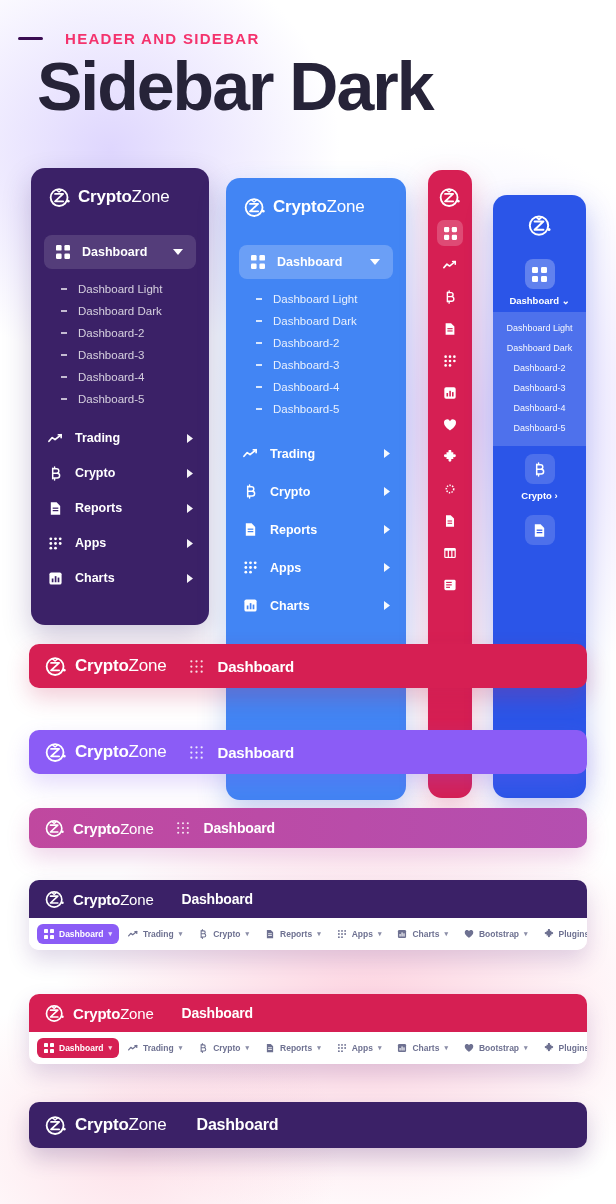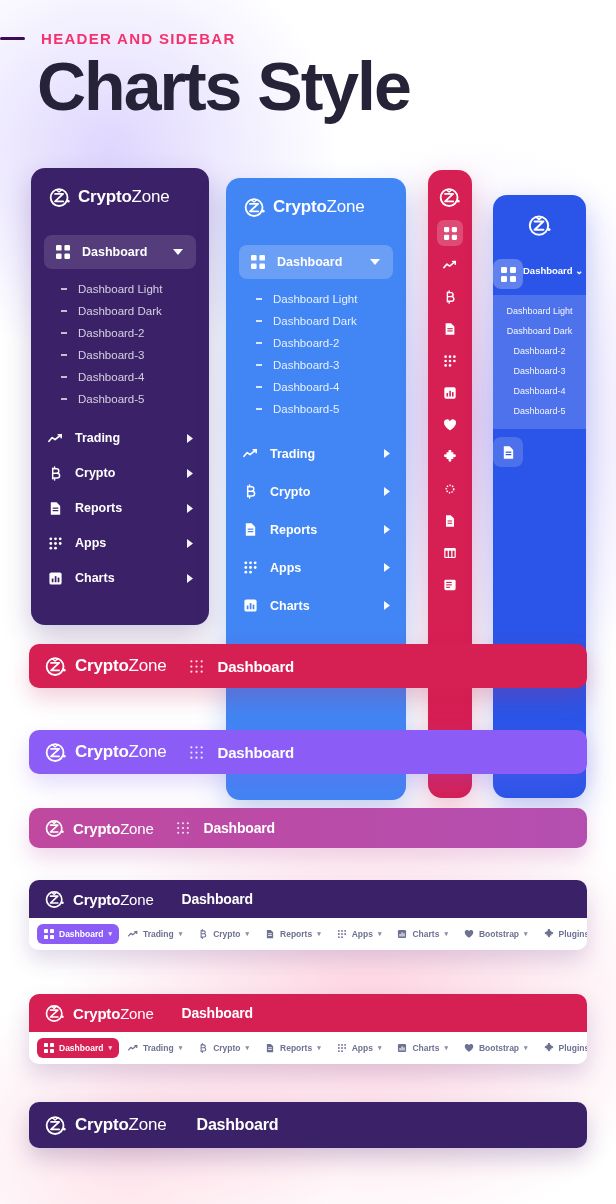--- a/index.html
+++ b/index.html
@@ -28,21 +28,21 @@
   }
   .bg-pink2 {
     position:absolute; left:-80px; top:980px; width:420px; height:340px;
     background: radial-gradient(closest-side, rgba(250,180,200,.40), rgba(250,180,200,0));
   }
 
   .page { position: relative; width: 616px; height: 1204px; }
 
   
   .heading-wrap { position: absolute; left: 0; top: 30px; width: 616px; }
-  .eyebrow-row { display: flex; align-items: center; gap: 16px; padding-left: 0; }
+  .eyebrow-row { display: flex; align-items: center; gap: 22px; padding-left: 0; margin-left: 18px; }
   .eyebrow-dash { width: 25px; height: 3px; background: #3b0d52; border-radius: 2px; margin-left: 0px; }
   .eyebrow {
     color: #f4336d; font-size: 15px; font-weight: 700;
     letter-spacing: 1.3px; text-transform: uppercase;
   }
   .big-title {
     margin-left: 37px; margin-top: 2px;
     font-size: 68px; font-weight: 700; letter-spacing: -2px;
     color: #262338; line-height: 1.1;
   }
@@ -108,21 +108,21 @@
   .group-item .arrow { position:absolute; right: 16px; font-size: 9px; opacity:.95; }
 
   
   .rail-list { display:flex; flex-direction: column; align-items:center; gap: 6px; margin-top: 12px; }
   .rail-item { width: 26px; height: 26px; display:flex; align-items:center; justify-content:center;
     border-radius: 7px; color:#fff; }
   .rail-item.active { background: rgba(255,255,255,.2); }
 
   
   .mini-list { margin-top: 14px; }
-  .mini-block { display:flex; flex-direction:row; padding: 8px 0 6px 0; }
+  .mini-block { display:flex; flex-direction:column; align-items:center; padding: 8px 0 6px 0; }
   .mini-icon { width: 30px; height: 30px; border-radius: 8px; display:flex; align-items:center;
     justify-content:center; color:#fff; background: rgba(255,255,255,.16); }
   .mini-icon.active { background: rgba(255,255,255,.26); }
   .mini-label { margin-top: 6px; font-size: 9.5px; font-weight: 600; color: #fff; white-space: nowrap; }
   .mini-sub { background: rgba(255,255,255,.17); padding: 6px 0 8px 0; }
   .mini-sub-item { font-size: 9px; color: rgba(255,255,255,.95); text-align:center; padding: 5px 0; font-weight:500; }
 
   
   .bars { position: absolute; left: 0; top: 640px; width: 616px; }
   .bar { position:absolute; left: 29px; width: 558px; border-radius: 10px; overflow: hidden; }
@@ -169,21 +169,21 @@
     <div class="bg-mid"></div>
     <div class="bg-pink"></div>
     <div class="bg-pink2"></div>
   </div>
 
   <div class="heading-wrap">
     <div class="eyebrow-row">
       <span class="eyebrow-dash"></span>
       <span class="eyebrow">HEADER AND SIDEBAR</span>
     </div>
-    <div class="big-title">Charts Style</div>
+    <div class="big-title">Sidebar Dark</div>
   </div>
 
   <div class="panels">
 
     <div class="panel" id="panel-dark">
       <div class="panel-head">
         <span class="logo-mark">
           <svg width="22" height="22" viewBox="0 0 24 24">
             <circle cx="11" cy="12.6" r="9.2" fill="none" stroke="#fff" stroke-width="2"></circle>
             <path d="M6.6 8.6h8.8l-8.8 8.2h8.8" fill="none" stroke="#fff" stroke-width="2" stroke-linecap="round" stroke-linejoin="round"></path>
@@ -609,20 +609,28 @@
 
         <div class="mini-sub">
           <div class="mini-sub-item">Dashboard Light</div>
           <div class="mini-sub-item">Dashboard Dark</div>
           <div class="mini-sub-item">Dashboard-2</div>
           <div class="mini-sub-item">Dashboard-3</div>
           <div class="mini-sub-item">Dashboard-4</div>
           <div class="mini-sub-item">Dashboard-5</div>
         </div>
 
+        <div class="mini-block">
+          <span class="mini-icon">
+              <svg width="15" height="15" viewBox="0 0 16 16" fill="none" stroke="#fff" stroke-width="1.6" stroke-linecap="round" stroke-linejoin="round">
+                <path d="M5 2.5v11M7 1v2M7 13v2M5 3h4.2a2.3 2.3 0 010 4.6H5M5 7.6h4.8a2.6 2.6 0 010 5.2H5"></path>
+              </svg>
+            </span>
+          <span class="mini-label"><span>Crypto</span> <span>›</span></span>
+        </div>
         <div class="mini-block">
           <span class="mini-icon">
               <svg width="15" height="15" viewBox="0 0 16 16" fill="#fff">
                 <path d="M3 1.4h6.2L13 5.2v9.4H3z"></path>
                 <rect x="5" y="7" width="6" height="1.3" fill="#2b55e8"></rect>
                 <rect x="5" y="9.6" width="6" height="1.3" fill="#2b55e8"></rect>
               </svg>
             </span>
         </div>
       </div>

